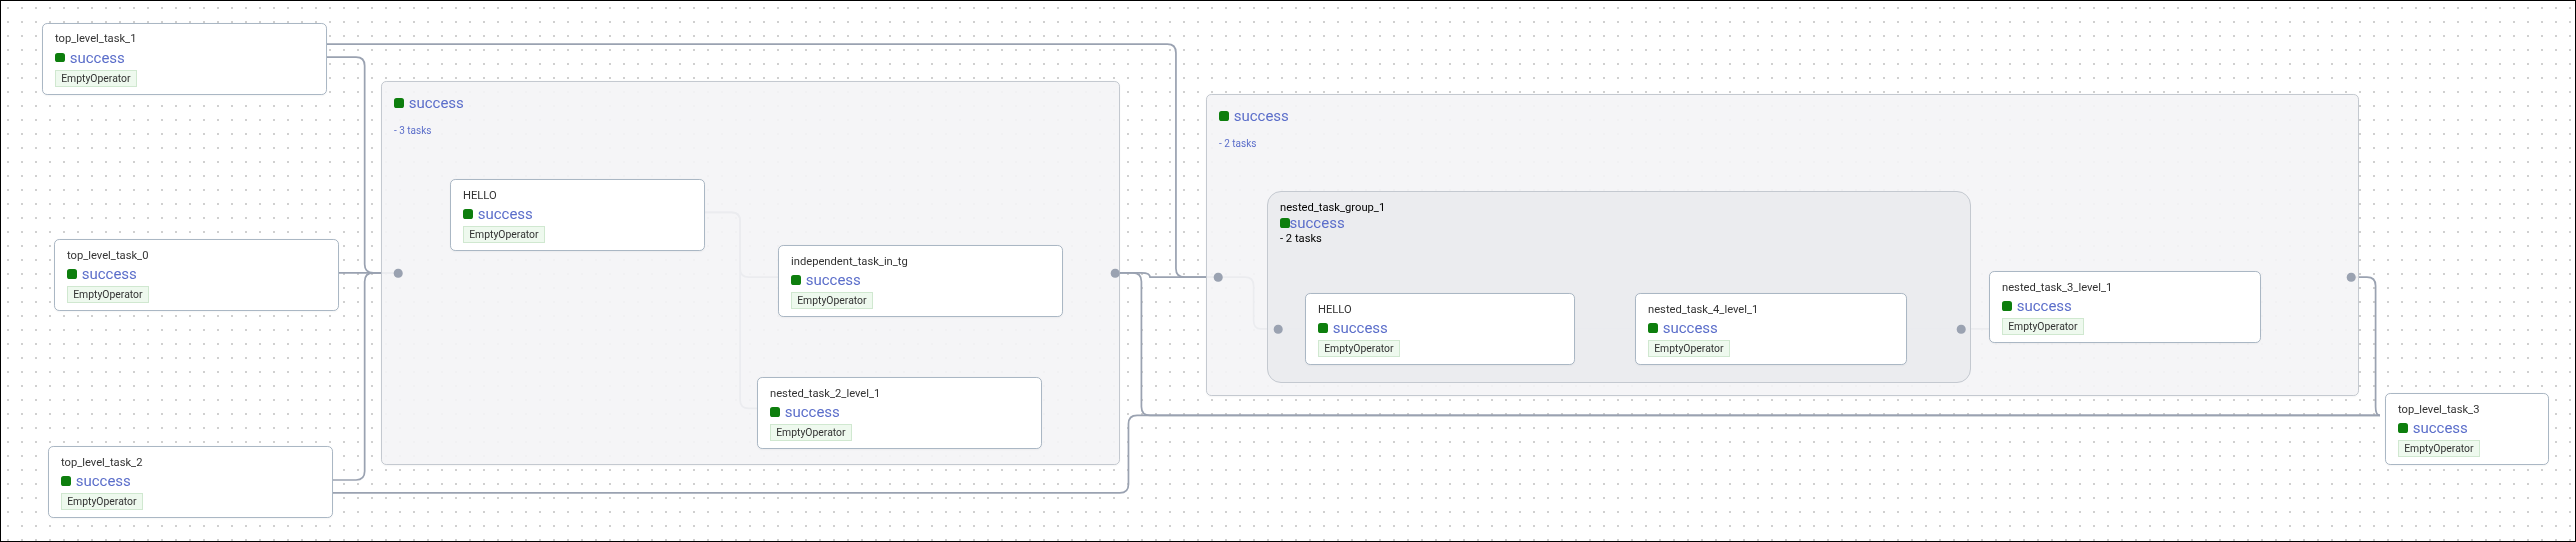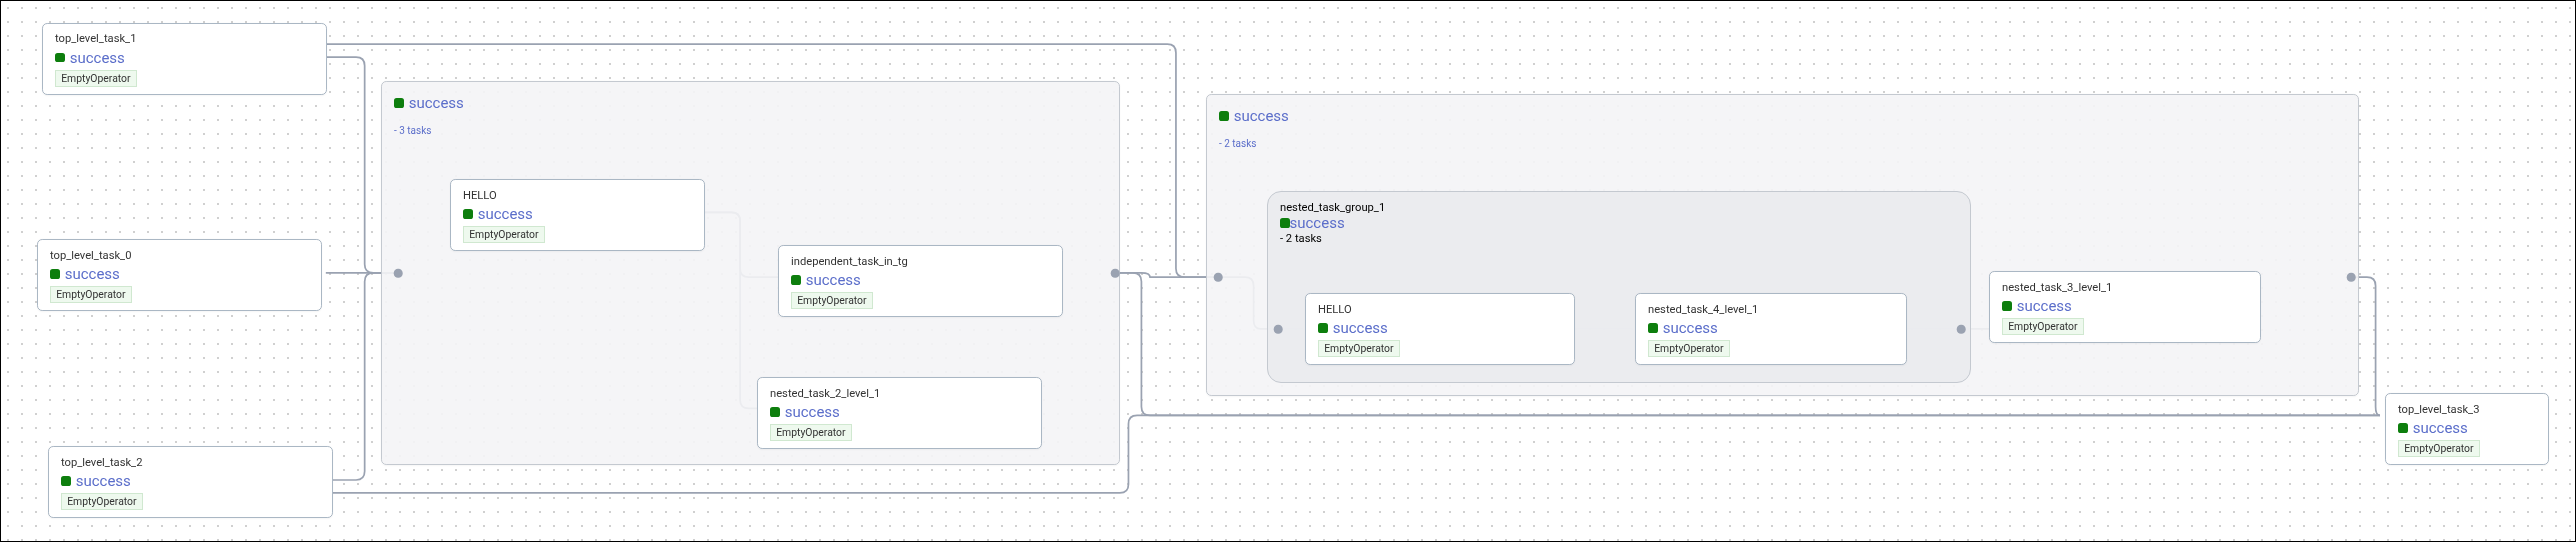--- a/index.html
+++ b/index.html
@@ -69,21 +69,21 @@
 
   <div class="node" style="left:41px;top:21.6px;width:285px">
     <div class="title">top_level_task_1</div>
     <div class="status-row">
         <span class="status-dot"></span>
         <span class="status-text">success</span>
       </div>
     <div class="operator">EmptyOperator</div>
   </div>
 
-  <div class="node" style="left:36px;top:238px;width:285px">
+  <div class="node" style="left:53px;top:238px;width:285px">
     <div class="title">top_level_task_0</div>
     <div class="status-row">
         <span class="status-dot"></span>
         <span class="status-text">success</span>
       </div>
     <div class="operator">EmptyOperator</div>
   </div>
 
   <div class="node" style="left:47px;top:445px;width:285px">
     <div class="title">top_level_task_2</div>

